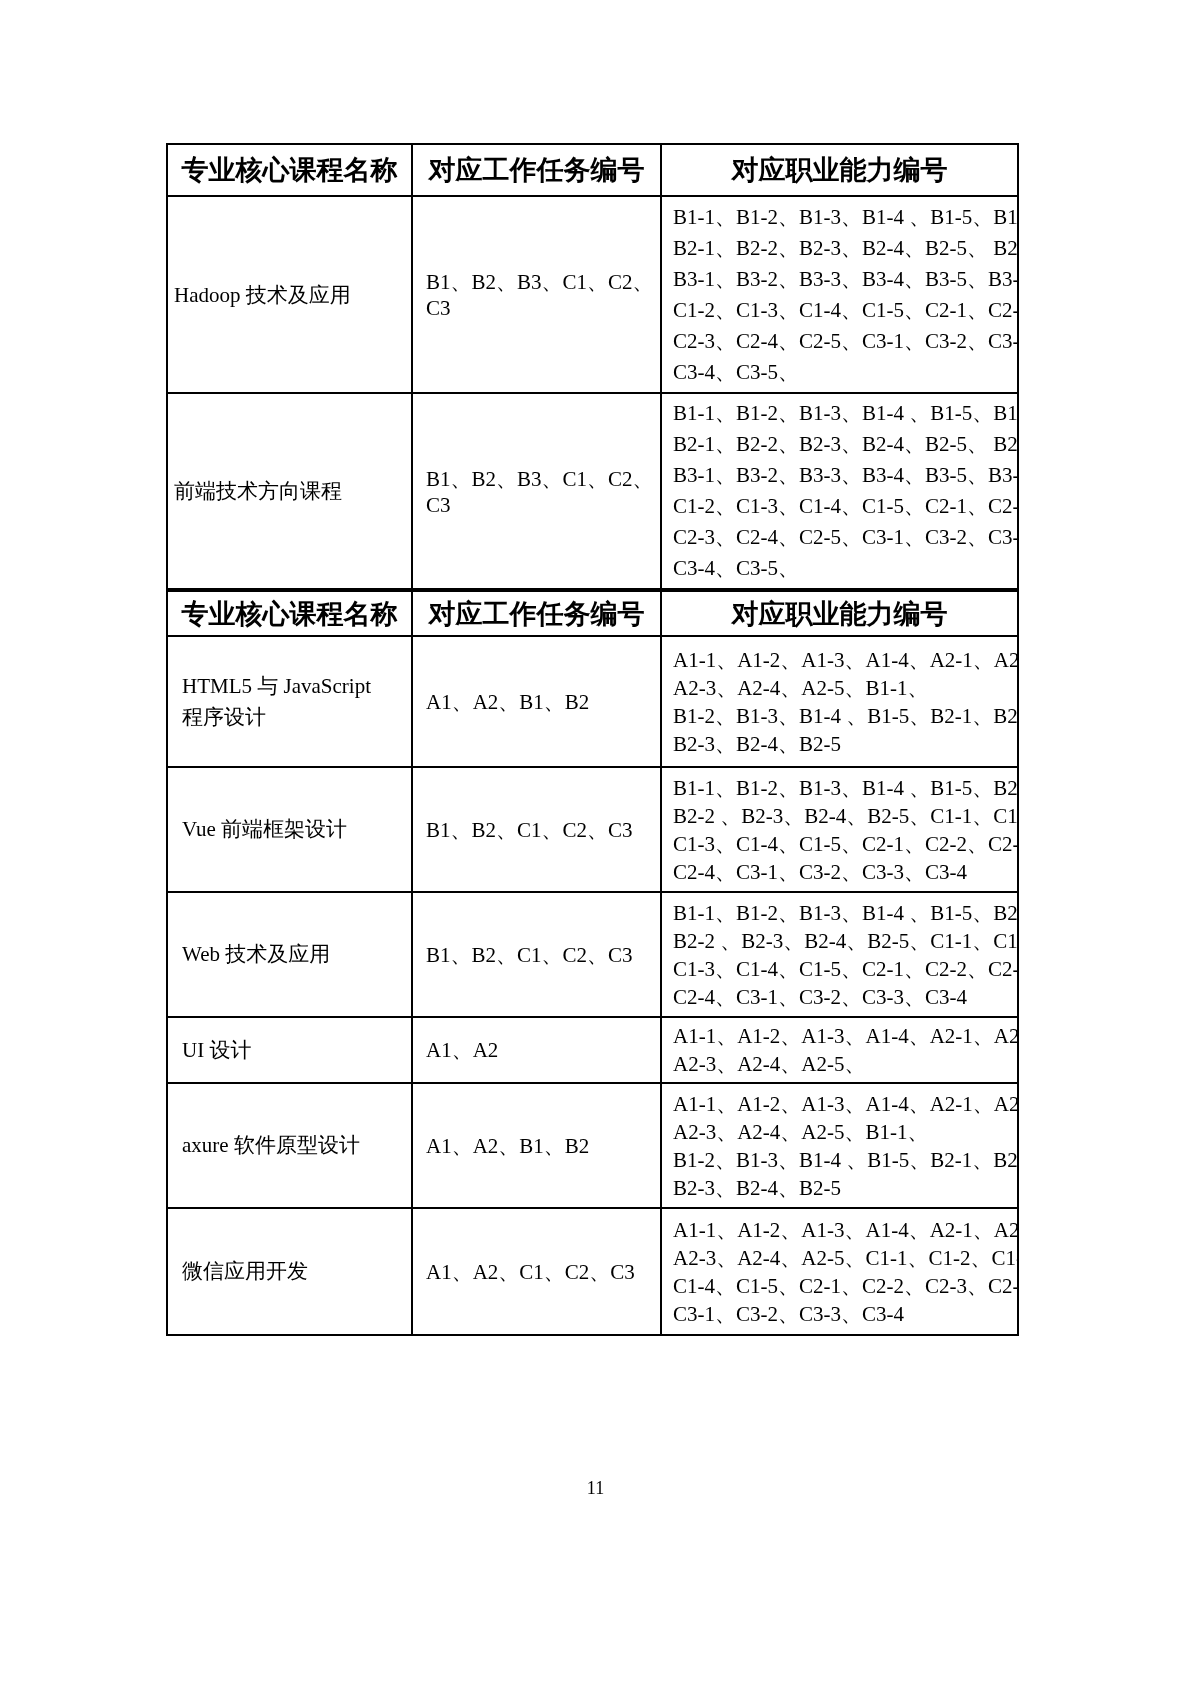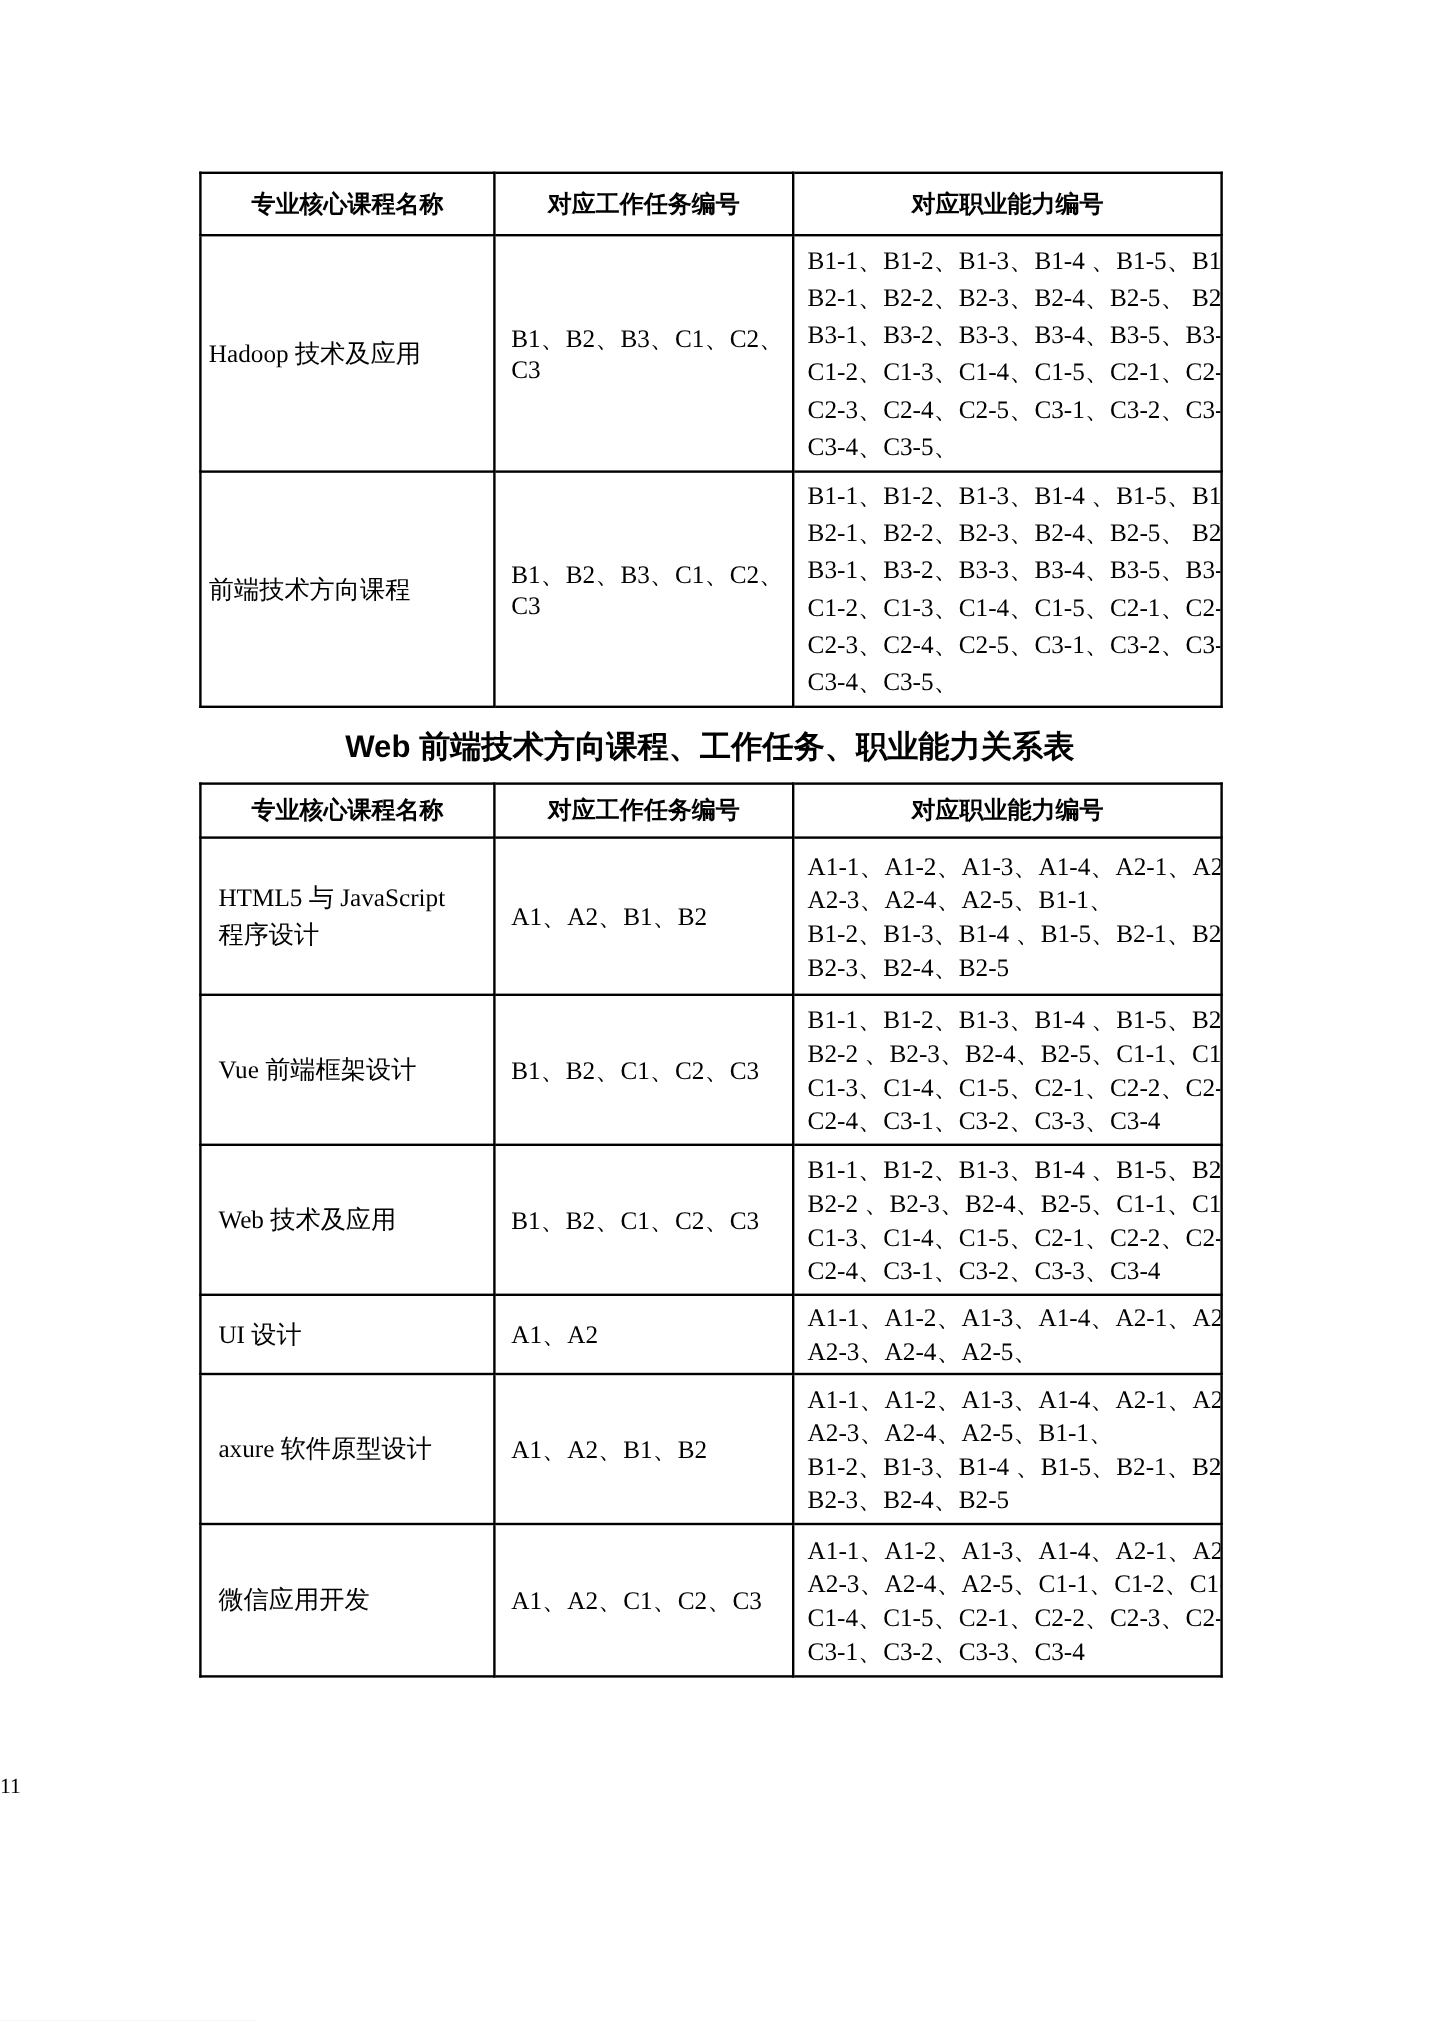--- a/index.html
+++ b/index.html
@@ -23,21 +23,21 @@
     width:851px;
   }
   table.rel-table th, table.rel-table td {
     border:2px solid #000;
     vertical-align:middle;
     overflow:hidden;
   }
   table.rel-table th {
     font-family:"Liberation Sans","DejaVu Sans",sans-serif;
     font-weight:bold;
-    font-size:20px;
+    font-size:27px;
     text-align:center;
     padding:0 4px;
   }
   table.rel-table td {
     font-size:21px;
     font-weight:normal;
   }
   .table1 thead tr { height:52px; }
   .table1 tbody tr.row-0 { height:197px; }
   .table1 tbody tr.row-1 { height:188px; }
@@ -62,21 +62,21 @@
     font-weight:bold;
     font-size:26px;
     line-height:36px;
     text-align:center;
     color:#000;
   }
   .page-number {
     position:absolute;
     left:0; right:0;
     top:1478px;
-    text-align:left;
+    text-align:center;
     font-size:18px;
     font-family:"Liberation Serif","DejaVu Serif",serif;
   }
 </style>
 </head>
 <body>
 
 <div class="page">
   <div class="content">
 
@@ -114,21 +114,20 @@
               <div class="line">B2-1、B2-2、B2-3、B2-4、B2-5、 B2-6、</div>
               <div class="line">B3-1、B3-2、B3-3、B3-4、B3-5、B3-6C1-1、</div>
               <div class="line">C1-2、C1-3、C1-4、C1-5、C2-1、C2-2、</div>
               <div class="line">C2-3、C2-4、C2-5、C3-1、C3-2、C3-3、</div>
               <div class="line">C3-4、C3-5、</div>
             </td>
           </tr>
         </tbody>
       </table>
 
-    <div class="section-title">Web 前端技术方向课程、工作任务、职业能力关系表</div>
 
     <table class="rel-table table2">
       <colgroup>
           <col style="width:245px">
           <col style="width:249px">
           <col style="width:357px">
         </colgroup>
     <thead>
           <tr>
             <th>专业核心课程名称</th>

